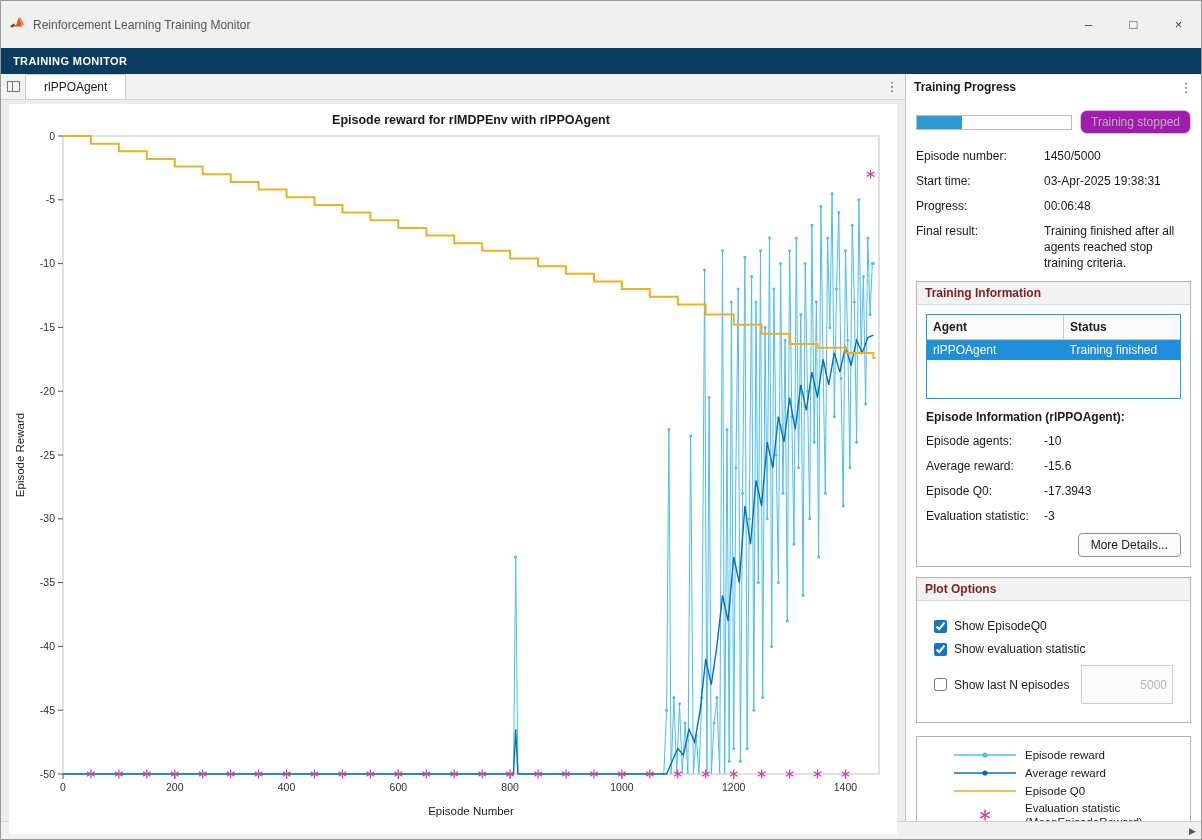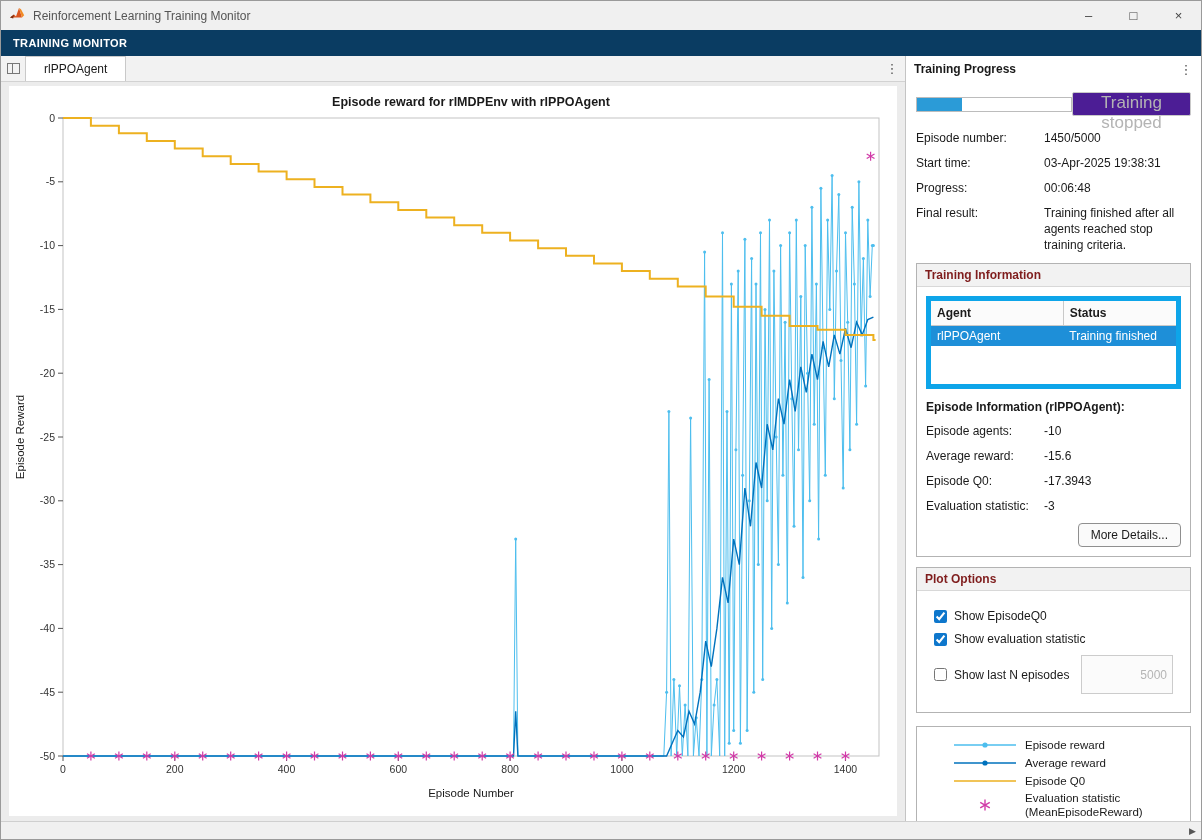--- a/index.html
+++ b/index.html
@@ -1,18 +1,18 @@
 <!DOCTYPE html>
 <html><head>
 <meta charset="utf-8">
 <style>
 *{box-sizing:border-box;margin:0;padding:0}
 body{margin:0;font-family:"Liberation Sans","DejaVu Sans",sans-serif;background:#d8d8d8}
 .window{width:1202px;height:840px;background:#fff;border:1px solid #9a9a9a;display:flex;flex-direction:column;overflow:hidden;position:relative}
-.title-bar{height:29px;background:#f0f0f0;display:flex;align-items:center;padding-left:8px;flex:none}
+.title-bar{height:47px;background:#f0f0f0;display:flex;align-items:center;padding-left:8px;flex:none}
 .title-bar .ttl{font-size:12px;color:#555;margin-left:8px}
 .win-controls{margin-left:auto;display:flex;height:100%}
 .win-btn{width:45px;height:100%;display:flex;align-items:center;justify-content:center;font-size:13px;color:#444;cursor:default}
 .toolstrip{height:26px;background:#0a3c62;display:flex;align-items:center;flex:none}
 .ts-tab{color:#fff;font-size:11px;font-weight:bold;letter-spacing:.4px;padding:0 12px;height:100%;display:flex;align-items:center}
 .content{flex:1;display:flex;min-height:0}
 .left-pane{width:905px;flex:none;display:flex;flex-direction:column;background:#ececec;border-right:1px solid #c4c4c4}
 .tab-bar{height:26px;flex:none;background:#f2f2f2;border-bottom:1px solid #d2d2d2;display:flex;align-items:stretch}
 .tab-layout-btn{width:24px;display:flex;align-items:center;justify-content:center}
 .doc-tab{background:#fff;border:1px solid #c9c9c9;border-bottom:none;padding:0 18px;display:flex;align-items:center;font-size:12px;color:#1a1a1a}
@@ -23,29 +23,29 @@
 svg text.ct{font-family:"Liberation Sans","DejaVu Sans",sans-serif;font-size:12.5px;font-weight:bold;fill:#1a1a1a}
 svg text.tk{font-family:"Liberation Sans","DejaVu Sans",sans-serif;font-size:10.5px;fill:#333}
 svg text.al{font-family:"Liberation Sans","DejaVu Sans",sans-serif;font-size:11.5px;fill:#1a1a1a}
 .right-panel{flex:1;background:#fff;display:flex;flex-direction:column;min-width:0}
 .rp-header{height:26px;flex:none;display:flex;align-items:center;padding:0 2px 0 8px;background:#fff}
 .rp-title{font-size:12px;font-weight:bold;color:#1a1a1a;flex:1}
 .rp-body{flex:1;padding:6px 10px;overflow:hidden;font-size:12px;color:#1a1a1a}
 .progress-row{display:flex;align-items:center;margin:4px 0 14px}
 .pbar{width:156px;height:15px;border:1px solid #bcbcbc;background:#fff;flex:none;overflow:hidden}
 .pfill{height:100%;background:#2b9bd7}
-.stop-btn{margin-left:auto;height:24px;padding:0 10px;border:1px solid #c9c9c9;border-radius:2px;background:#4c1d95;color:#b4b4b4;font-size:17px}
+.stop-btn{margin-left:auto;height:24px;padding:0 10px;border:1px solid #c9c9c9;border-radius:7px;background:#a21caf;color:#b4b4b4;font-size:12px}
 .field{display:flex;margin-bottom:9px;line-height:16px}
 .f-label{width:128px;flex:none}
 .f-label.inner{width:118px}
 .f-value{flex:1}
 .sect{border:1px solid #b3b3b3;margin-top:10px;background:#fff}
 .sect-title{font-weight:bold;padding:4px 8px;background:#f2f2f2;border-bottom:1px solid #d8d8d8;font-size:12px;color:#7f1d1d}
 .sect-body{padding:9px}
-.tbl-wrap{border:5px solid #0ea5e9;background:#fff}
+.tbl-wrap{border:1px solid #0ea5e9;background:#fff}
 table.agent-tbl{width:100%;border-collapse:collapse;font-size:12px}
 .agent-tbl th{font-weight:bold;text-align:left;padding:5px 6px;background:#fbfbfb;border-bottom:1px solid #c9c9c9}
 .agent-tbl th:first-child{border-right:1px solid #c9c9c9;width:54%}
 .agent-tbl td{padding:3px 6px}
 tr.sel{background:#1e8fd8;color:#fff}
 .tbl-filler{height:38px}
 .ep-title{font-weight:bold;margin:11px 0 9px}
 .btn-row{text-align:right;margin-top:2px}
 .details-btn{height:24px;padding:0 12px;border:1px solid #8f8f8f;border-radius:4px;background:#fafafa;font-size:12px;color:#1a1a1a;cursor:pointer}
 .opt-row{display:flex;align-items:center;margin:9px 8px}

